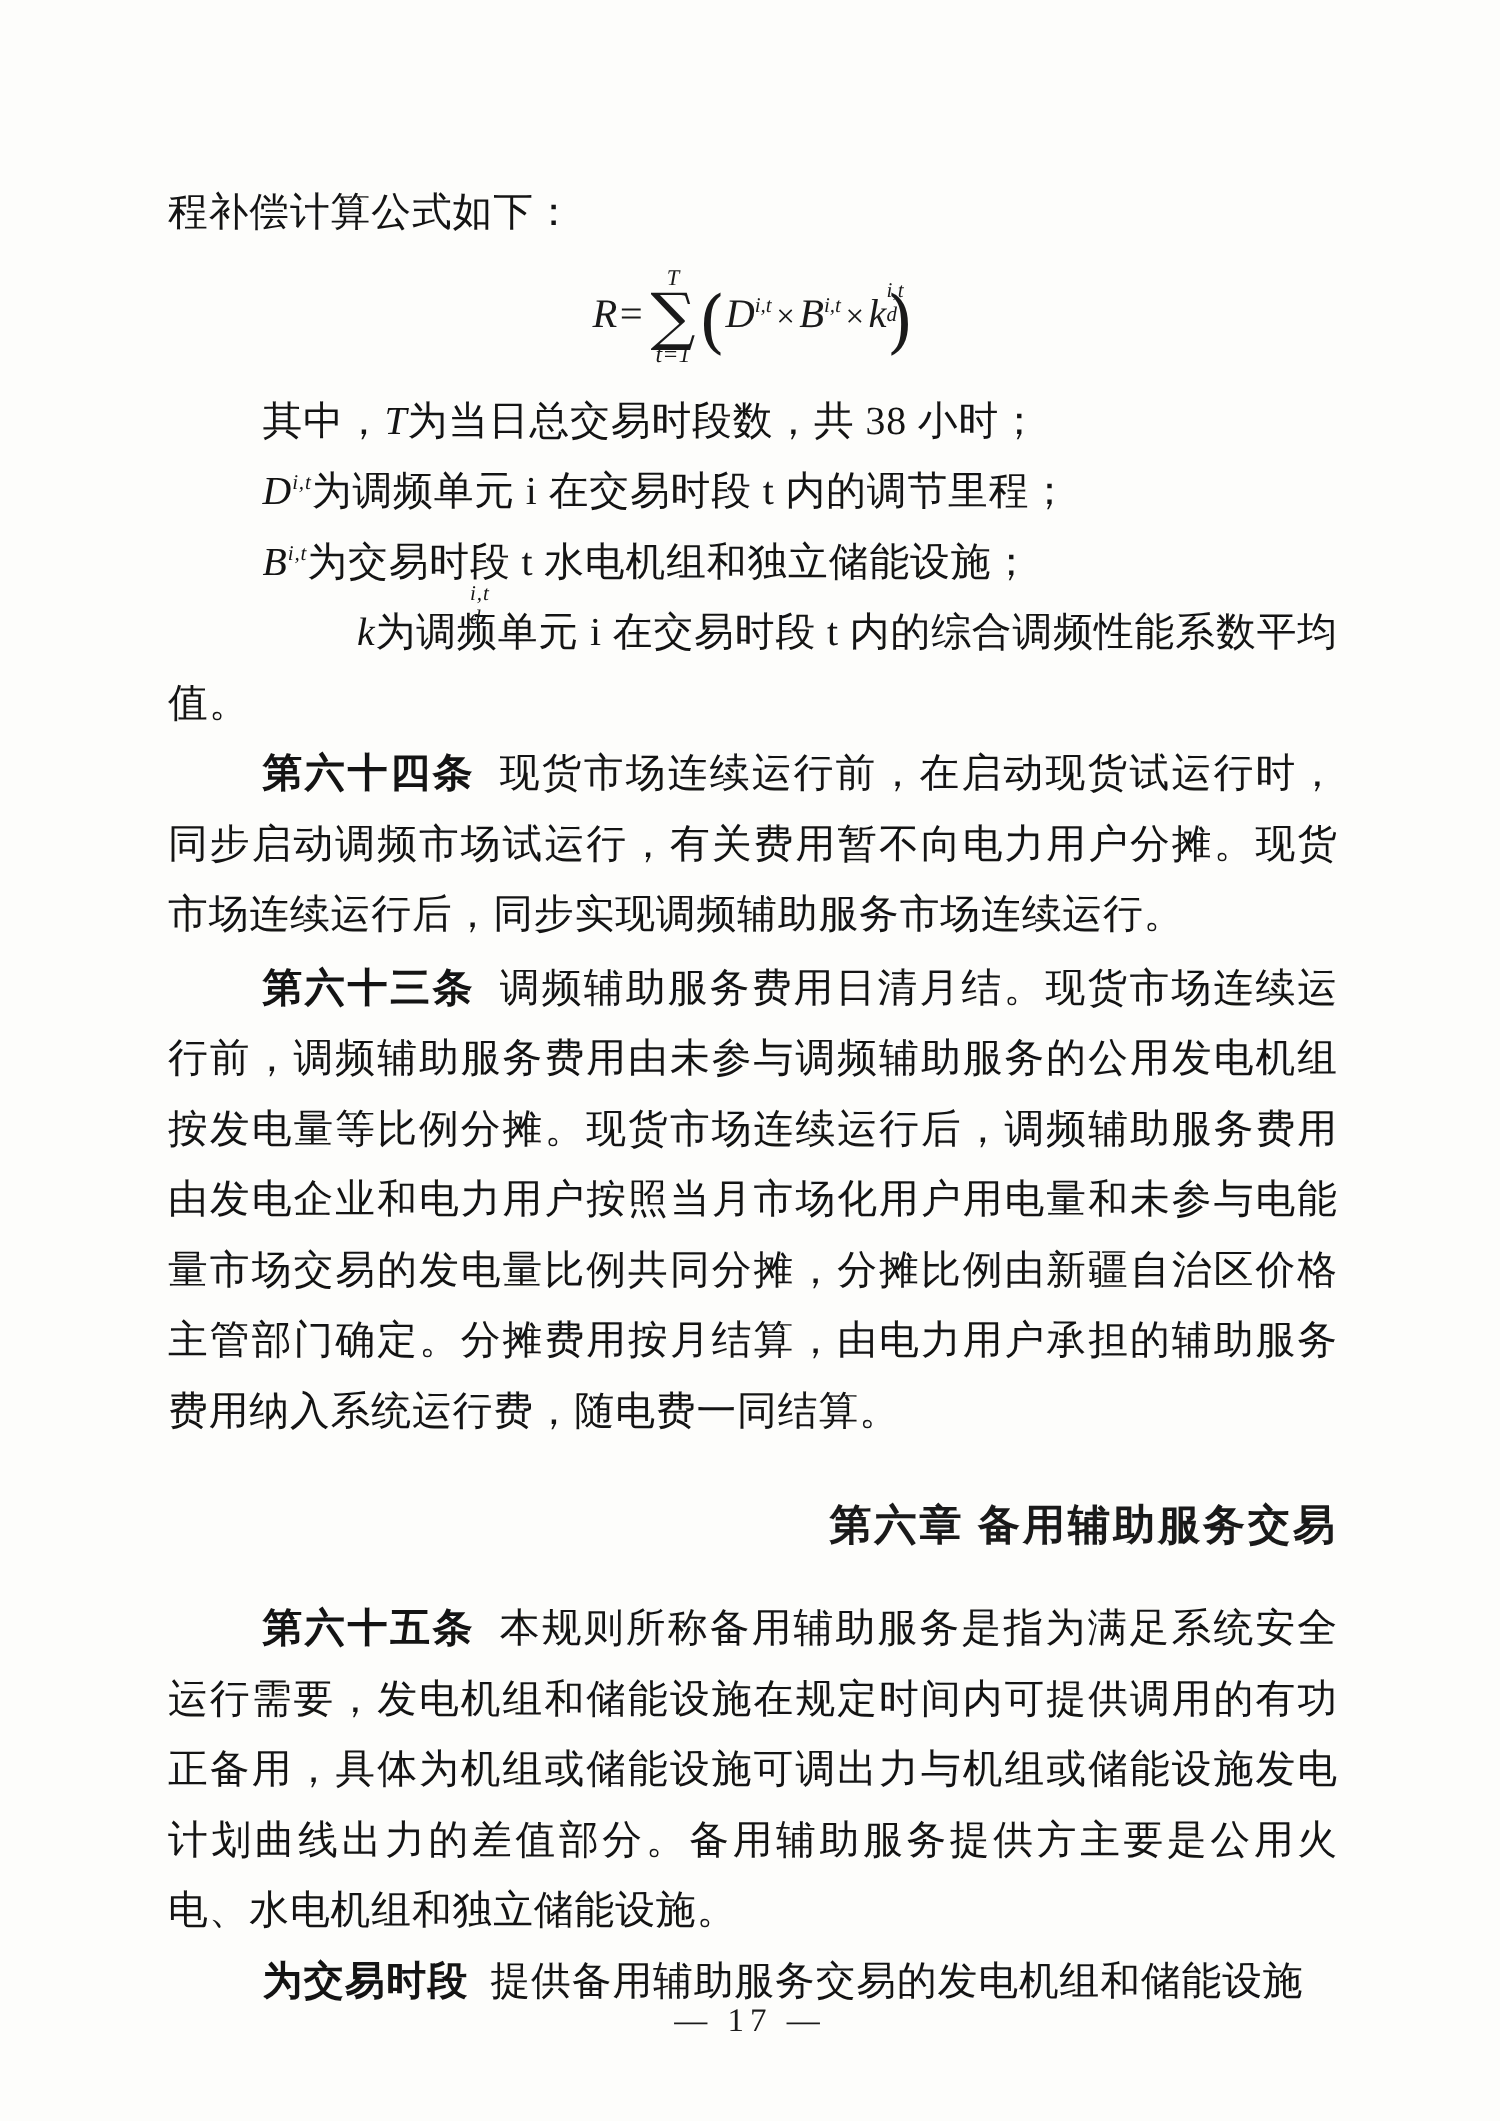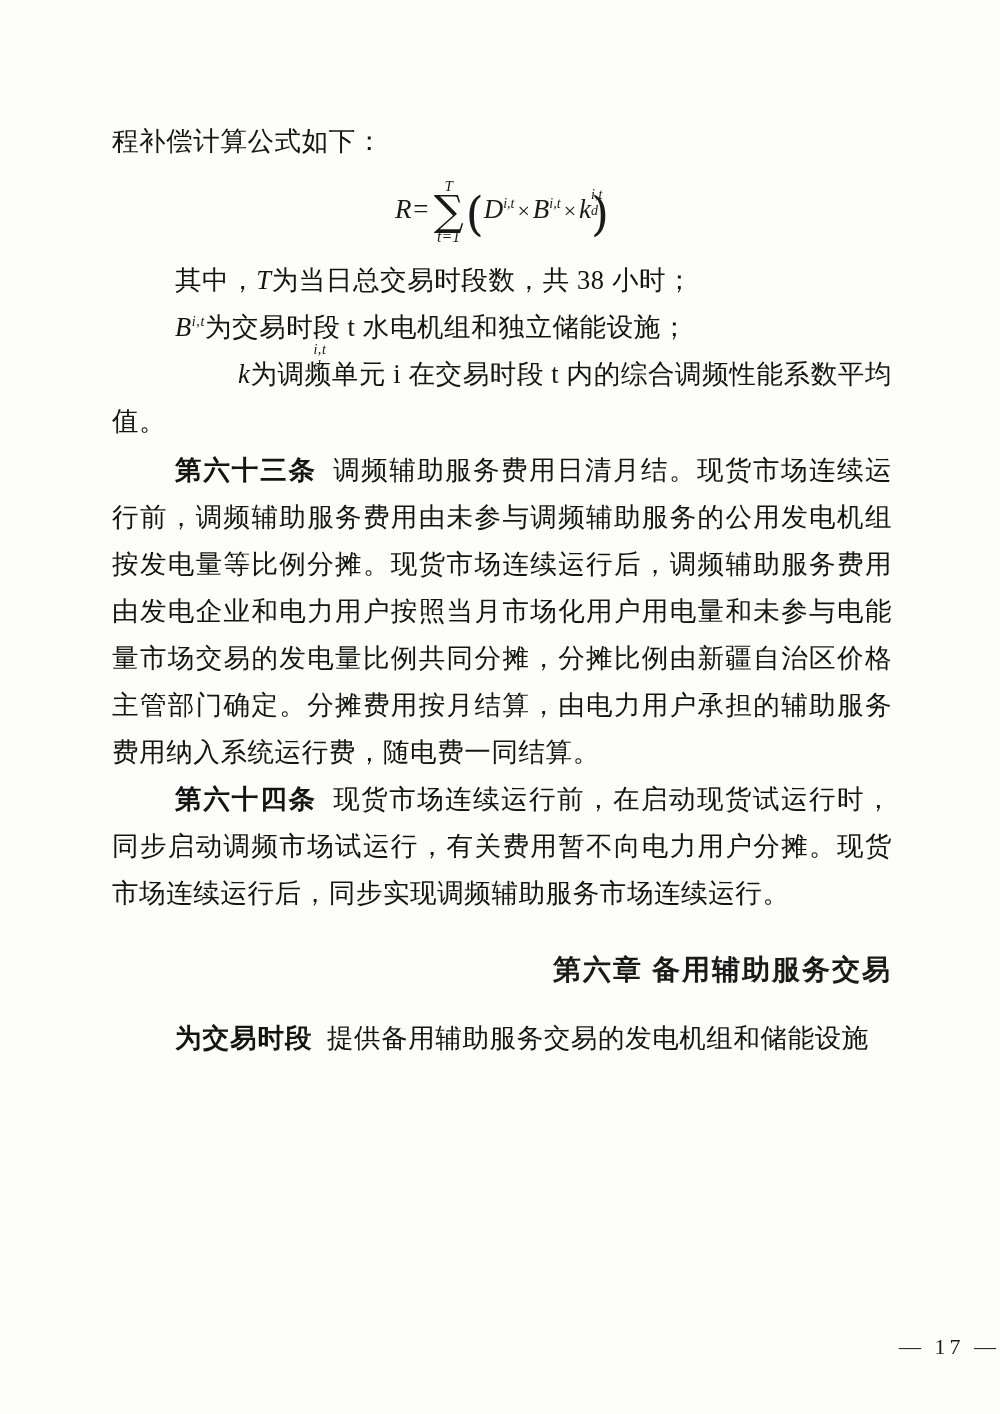--- a/index.html
+++ b/index.html
@@ -145,21 +145,21 @@
     letter-spacing: 1px;
   }
   .gap-before {
     margin-top: 2px;
   }
   .footer {
     position: absolute;
     left: 0;
     right: 0;
     bottom: 54px;
-    text-align: right;
+    text-align: center;
     font-size: 22px;
     letter-spacing: 4px;
     color: #1a1a1a;
   }
 </style>
 </head>
 <body>
 
 <div class="page">
   <div class="content">
@@ -167,30 +167,32 @@
     <p class="para indent1">程补偿计算公式如下：</p>
 
     <div class="formula-block">
       <span class="formula">
         <span class="var">R</span><span class="eq">=</span><span class="sum-wrap"><span class="sum-top">T</span><span class="sum-sym">∑</span><span class="sum-bot">t=1</span></span><span class="bigparen">(</span><span class="var">D</span><sup class="idx">i,t</sup><span class="times">×</span><span class="var">B</span><sup class="idx">i,t</sup><span class="times">×</span><span class="subvar"><span class="var">k</span><span class="stack"><span>i,t</span><span class="low">d</span></span></span><span class="bigparen">)</span>
       </span>
     </div>
 
     <p class="para indent2"><span>其中，</span><span class="inline-math">T</span><span>为当日总交易时段数，共 38 小时；</span></p>
 
+    <p class="para indent2"><span class="inline-math">D</span><sup class="idx">i,t</sup><span>为调频单元 i 在交易时段 t 内的调节里程；</span></p>
 
     <p class="para indent2"><span class="inline-math">B</span><sup class="idx">i,t</sup><span>为交易时段 t 水电机组和独立储能设施；</span></p>
 
     <p class="para indent2"><span class="subvar"><span class="inline-math">k</span><span class="stack"><span>i,t</span><span class="low">d</span></span></span><span>为调频单元 i 在交易时段 t 内的综合调频性能系数平均值。</span></p>
 
+    <p class="para indent2"><span class="art-label">第六十四条</span>&nbsp;&nbsp;<span>现货市场连续运行前，在启动现货试运行时，同步启动调频市场试运行，有关费用暂不向电力用户分摊。现货市场连续运行后，同步实现调频辅助服务市场连续运行。</span></p>
+
     <p class="para indent2 gap-before"><span class="art-label">第六十三条</span>&nbsp;&nbsp;<span>调频辅助服务费用日清月结。现货市场连续运行前，调频辅助服务费用由未参与调频辅助服务的公用发电机组按发电量等比例分摊。现货市场连续运行后，调频辅助服务费用由发电企业和电力用户按照当月市场化用户用电量和未参与电能量市场交易的发电量比例共同分摊，分摊比例由新疆自治区价格主管部门确定。分摊费用按月结算，由电力用户承担的辅助服务费用纳入系统运行费，随电费一同结算。</span></p>
-
-    <p class="para indent2"><span class="art-label">第六十四条</span>&nbsp;&nbsp;<span>现货市场连续运行前，在启动现货试运行时，同步启动调频市场试运行，有关费用暂不向电力用户分摊。现货市场连续运行后，同步实现调频辅助服务市场连续运行。</span></p>
 
     <div class="chapter">第六章 备用辅助服务交易</div>
 
+    <p class="para indent2"><span class="art-label">第六十五条</span>&nbsp;&nbsp;<span>本规则所称备用辅助服务是指为满足系统安全运行需要，发电机组和储能设施在规定时间内可提供调用的有功正备用，具体为机组或储能设施可调出力与机组或储能设施发电计划曲线出力的差值部分。备用辅助服务提供方主要是公用火电、水电机组和独立储能设施。</span></p>
 
     <p class="para indent2"><span class="art-label">为交易时段</span>&nbsp;&nbsp;<span>提供备用辅助服务交易的发电机组和储能设施</span></p>
 
   </div>
 
   <div class="footer">— 17 —</div>
 </div>
 
 </body></html>

